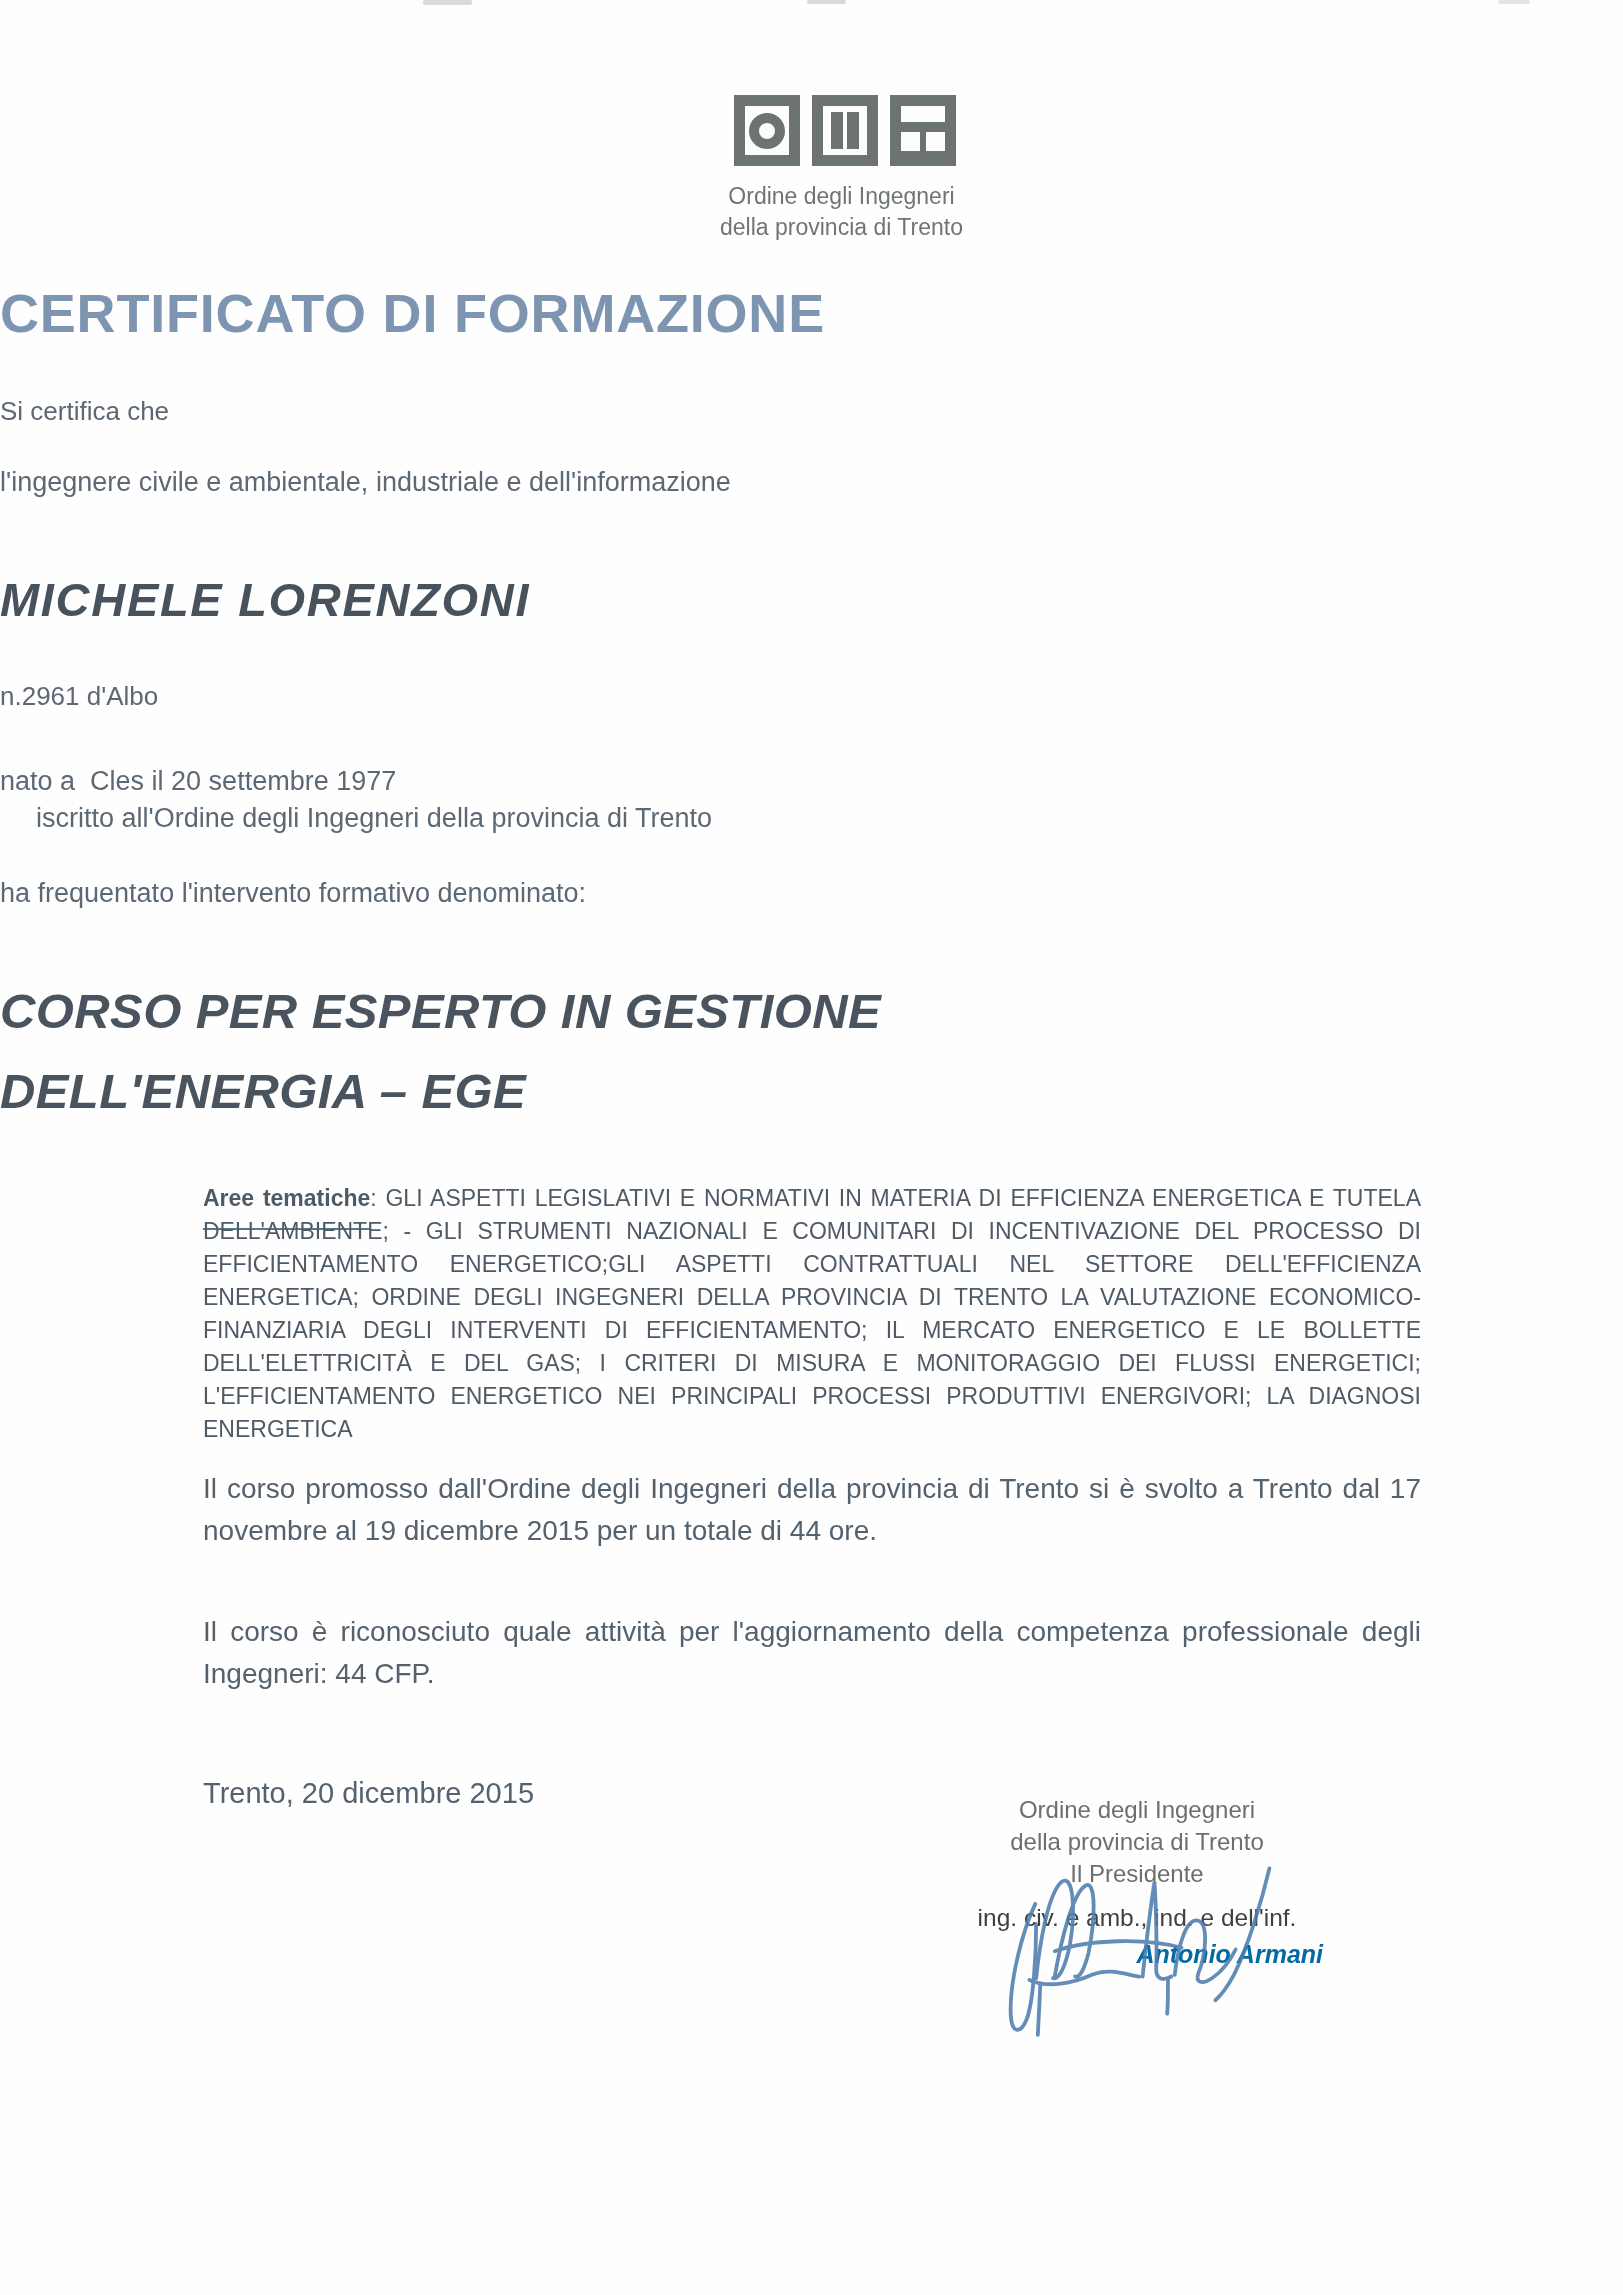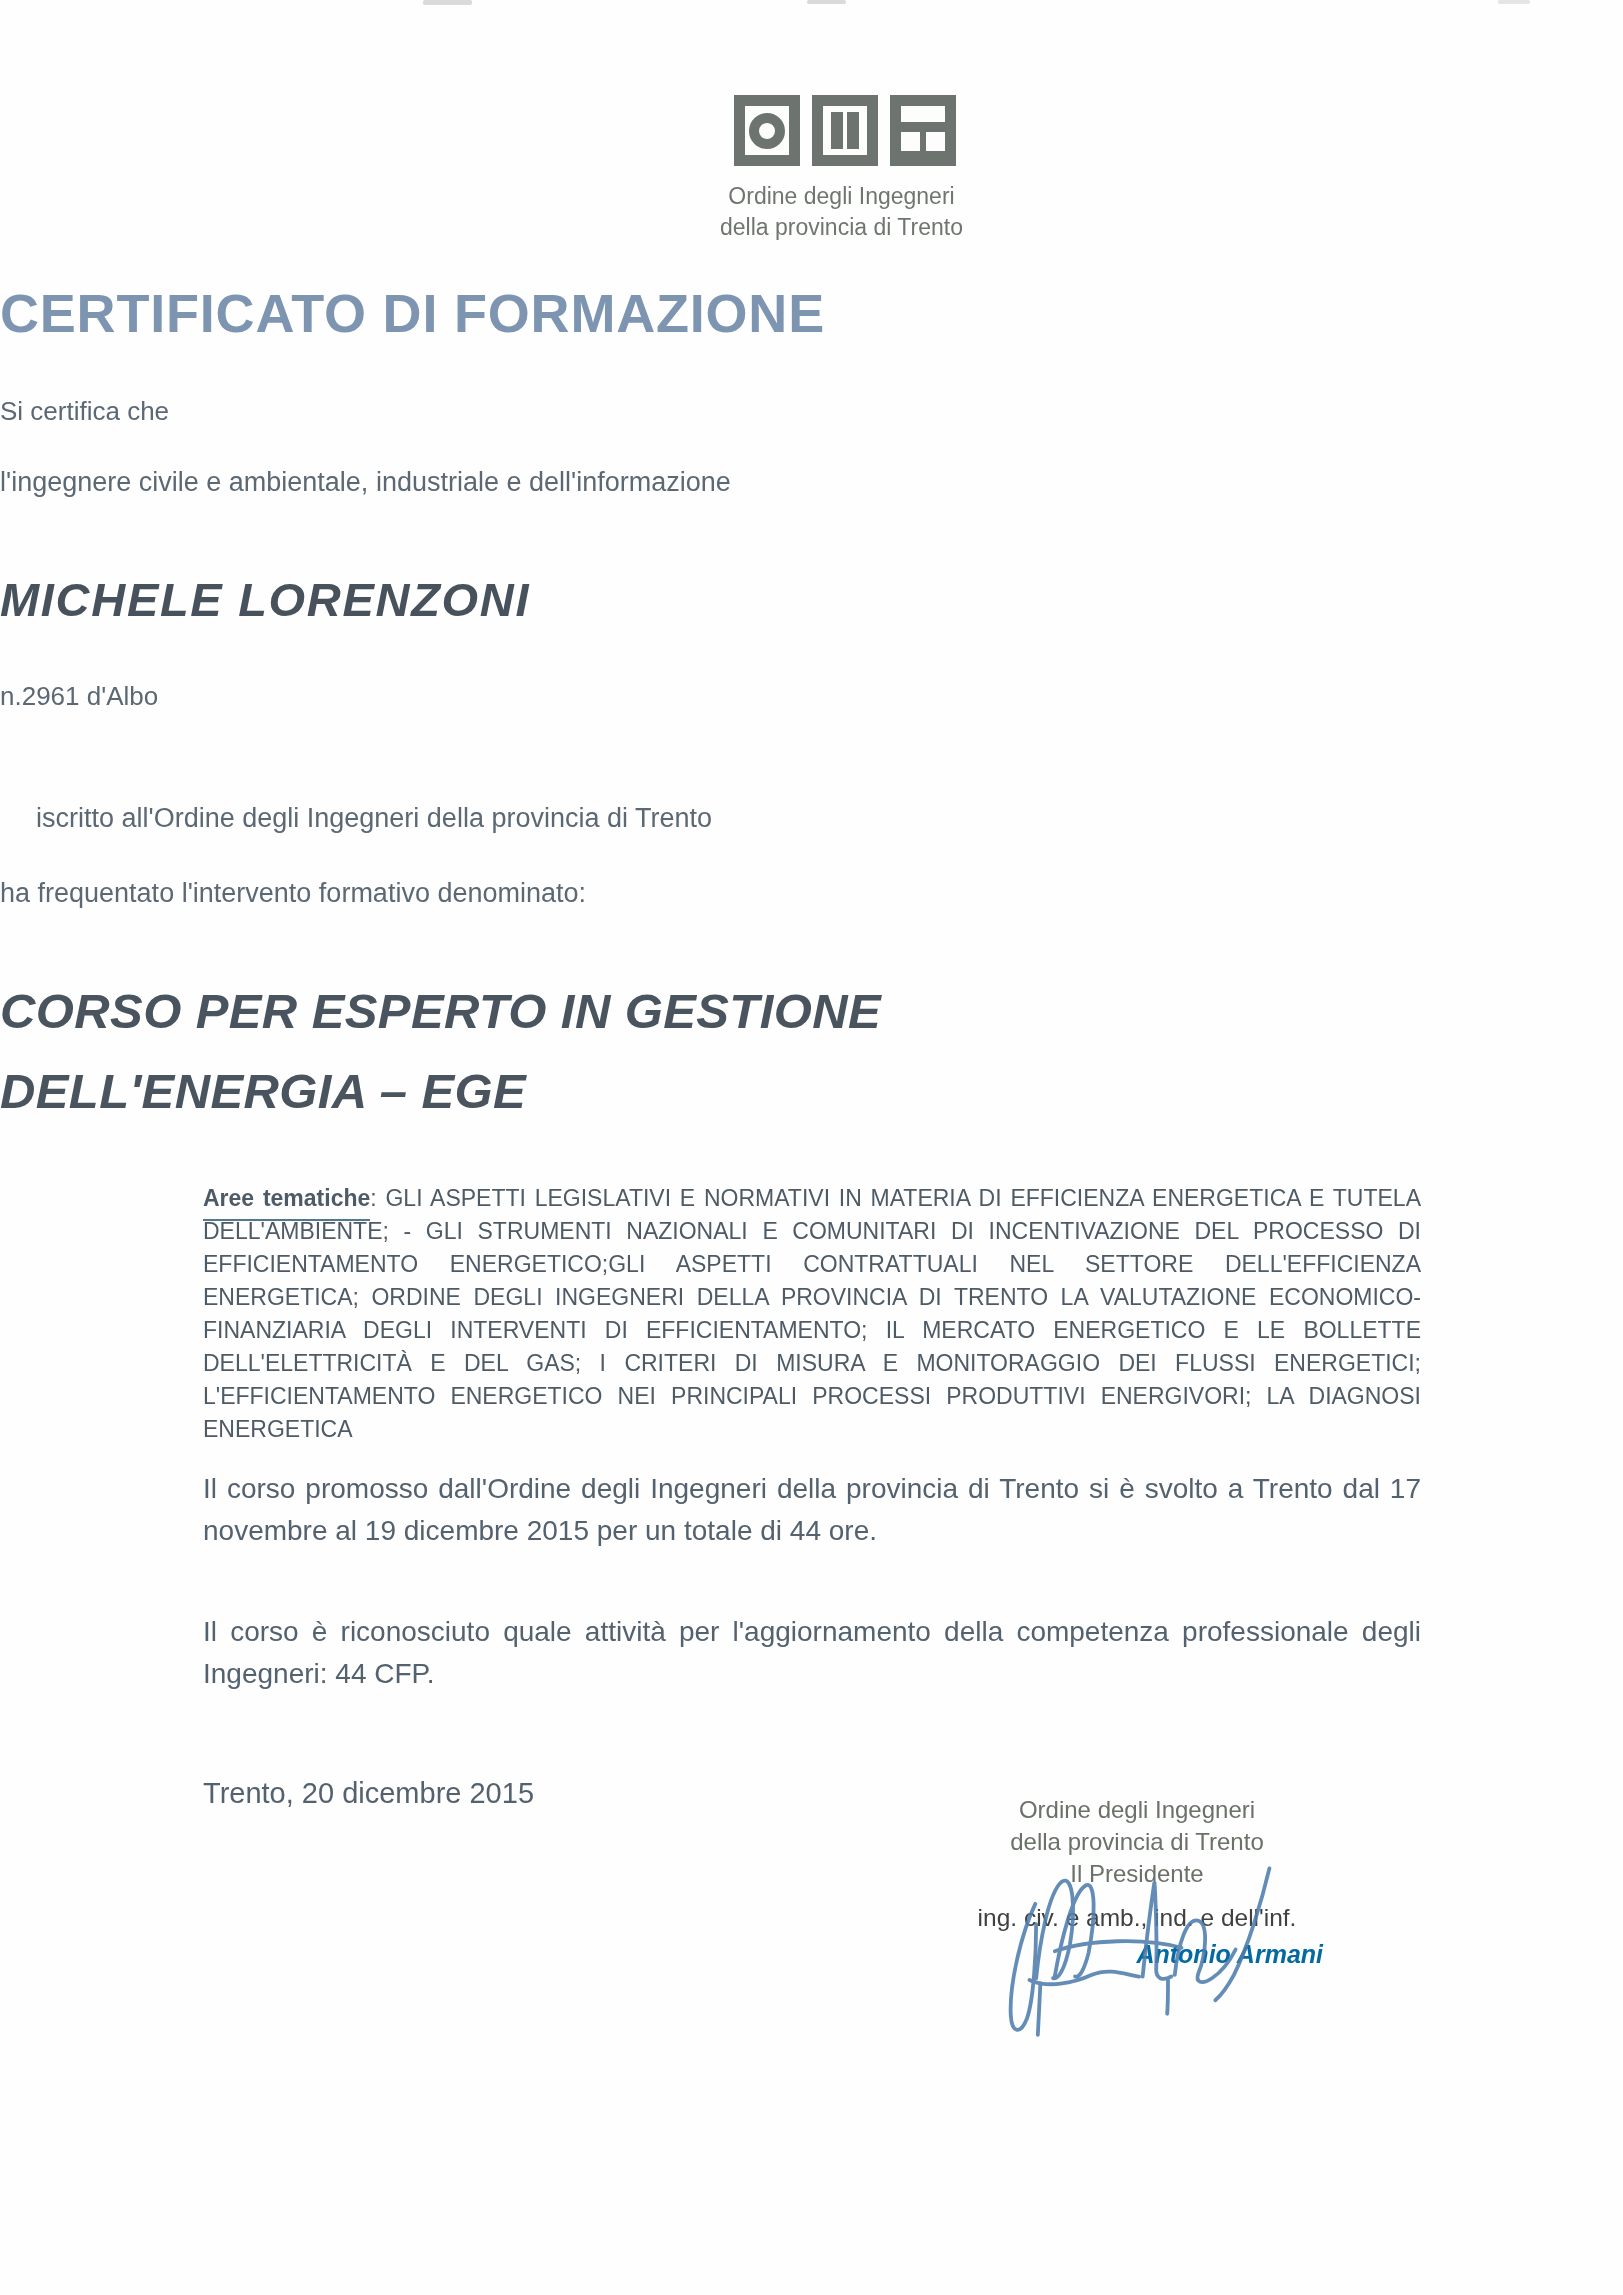--- a/index.html
+++ b/index.html
@@ -37,21 +37,21 @@
   .line-md{font-size:27px;color:#5c6874;white-space:pre-wrap;}
 
   .person-name{top:572px;font-size:47px;font-weight:bold;font-style:italic;
                letter-spacing:1.7px;color:#47525c;}
 
   .course-title{top:971px;font-size:49px;font-weight:bold;font-style:italic;
                 line-height:80px;color:#49545e;letter-spacing:0.4px;}
 
   .topics{left:203px;top:1182px;width:1218px;font-size:23px;line-height:33px;
           color:#4e5a66;text-align:justify;text-align-last:left;}
-  .topics-label{font-weight:bold;border-bottom:2.5px solid #52788f;padding-bottom:8px;}
+  .topics-label{font-weight:bold;border-bottom:2.5px solid #52788f;padding-bottom:17px;}
 
   .para{left:203px;width:1218px;font-size:28px;line-height:42px;color:#54616e;
         text-align:justify;text-align-last:left;}
 
   .place-date{left:203px;top:1738px;font-size:29px;color:#54616e;margin-top:39px;}
 
   .sig-block{left:951px;top:1794px;width:372px;text-align:center;
              font-size:24px;line-height:32px;color:#6a7168;}
   .sig-qual{left:951px;top:1904px;width:372px;text-align:center;
             font-size:24.5px;color:#404040;}
@@ -88,20 +88,21 @@
   </div>
 
   <div class="abs centered doc-title">CERTIFICATO DI FORMAZIONE</div>
 
   <div class="abs centered line-md" style="top:467px;">l'ingegnere civile e ambientale, industriale e dell'informazione</div>
   <div class="abs centered line-sm" style="top:396px;">Si certifica che</div>
 
   <div class="abs centered person-name">MICHELE LORENZONI</div>
 
   <div class="abs centered line-sm" style="top:681px;">n.2961 d'Albo</div>
+  <div class="abs centered line-md" style="top:766px;">nato a  Cles il 20 settembre 1977</div>
   <div class="abs centered line-md" style="top:803px;padding-left:36px;">iscritto all'Ordine degli Ingegneri della provincia di Trento</div>
   <div class="abs centered line-md" style="top:878px;">ha frequentato l'intervento formativo denominato:</div>
 
   <div class="abs centered course-title">
     <div>CORSO PER ESPERTO IN GESTIONE</div>
     <div>DELL'ENERGIA – EGE</div>
   </div>
 
   <div class="abs topics"><span class="topics-label">Aree tematiche</span><span>: </span><span>GLI ASPETTI LEGISLATIVI E NORMATIVI IN MATERIA DI EFFICIENZA ENERGETICA E TUTELA DELL'AMBIENTE; - GLI STRUMENTI NAZIONALI E COMUNITARI DI INCENTIVAZIONE DEL PROCESSO DI EFFICIENTAMENTO ENERGETICO;GLI ASPETTI CONTRATTUALI NEL SETTORE DELL'EFFICIENZA ENERGETICA; ORDINE DEGLI INGEGNERI DELLA PROVINCIA DI TRENTO LA VALUTAZIONE ECONOMICO-FINANZIARIA DEGLI INTERVENTI DI EFFICIENTAMENTO; IL MERCATO ENERGETICO E LE BOLLETTE DELL'ELETTRICITÀ E DEL GAS; I CRITERI DI MISURA E MONITORAGGIO DEI FLUSSI ENERGETICI; L'EFFICIENTAMENTO ENERGETICO NEI PRINCIPALI PROCESSI PRODUTTIVI ENERGIVORI; LA DIAGNOSI ENERGETICA</span></div>
 

